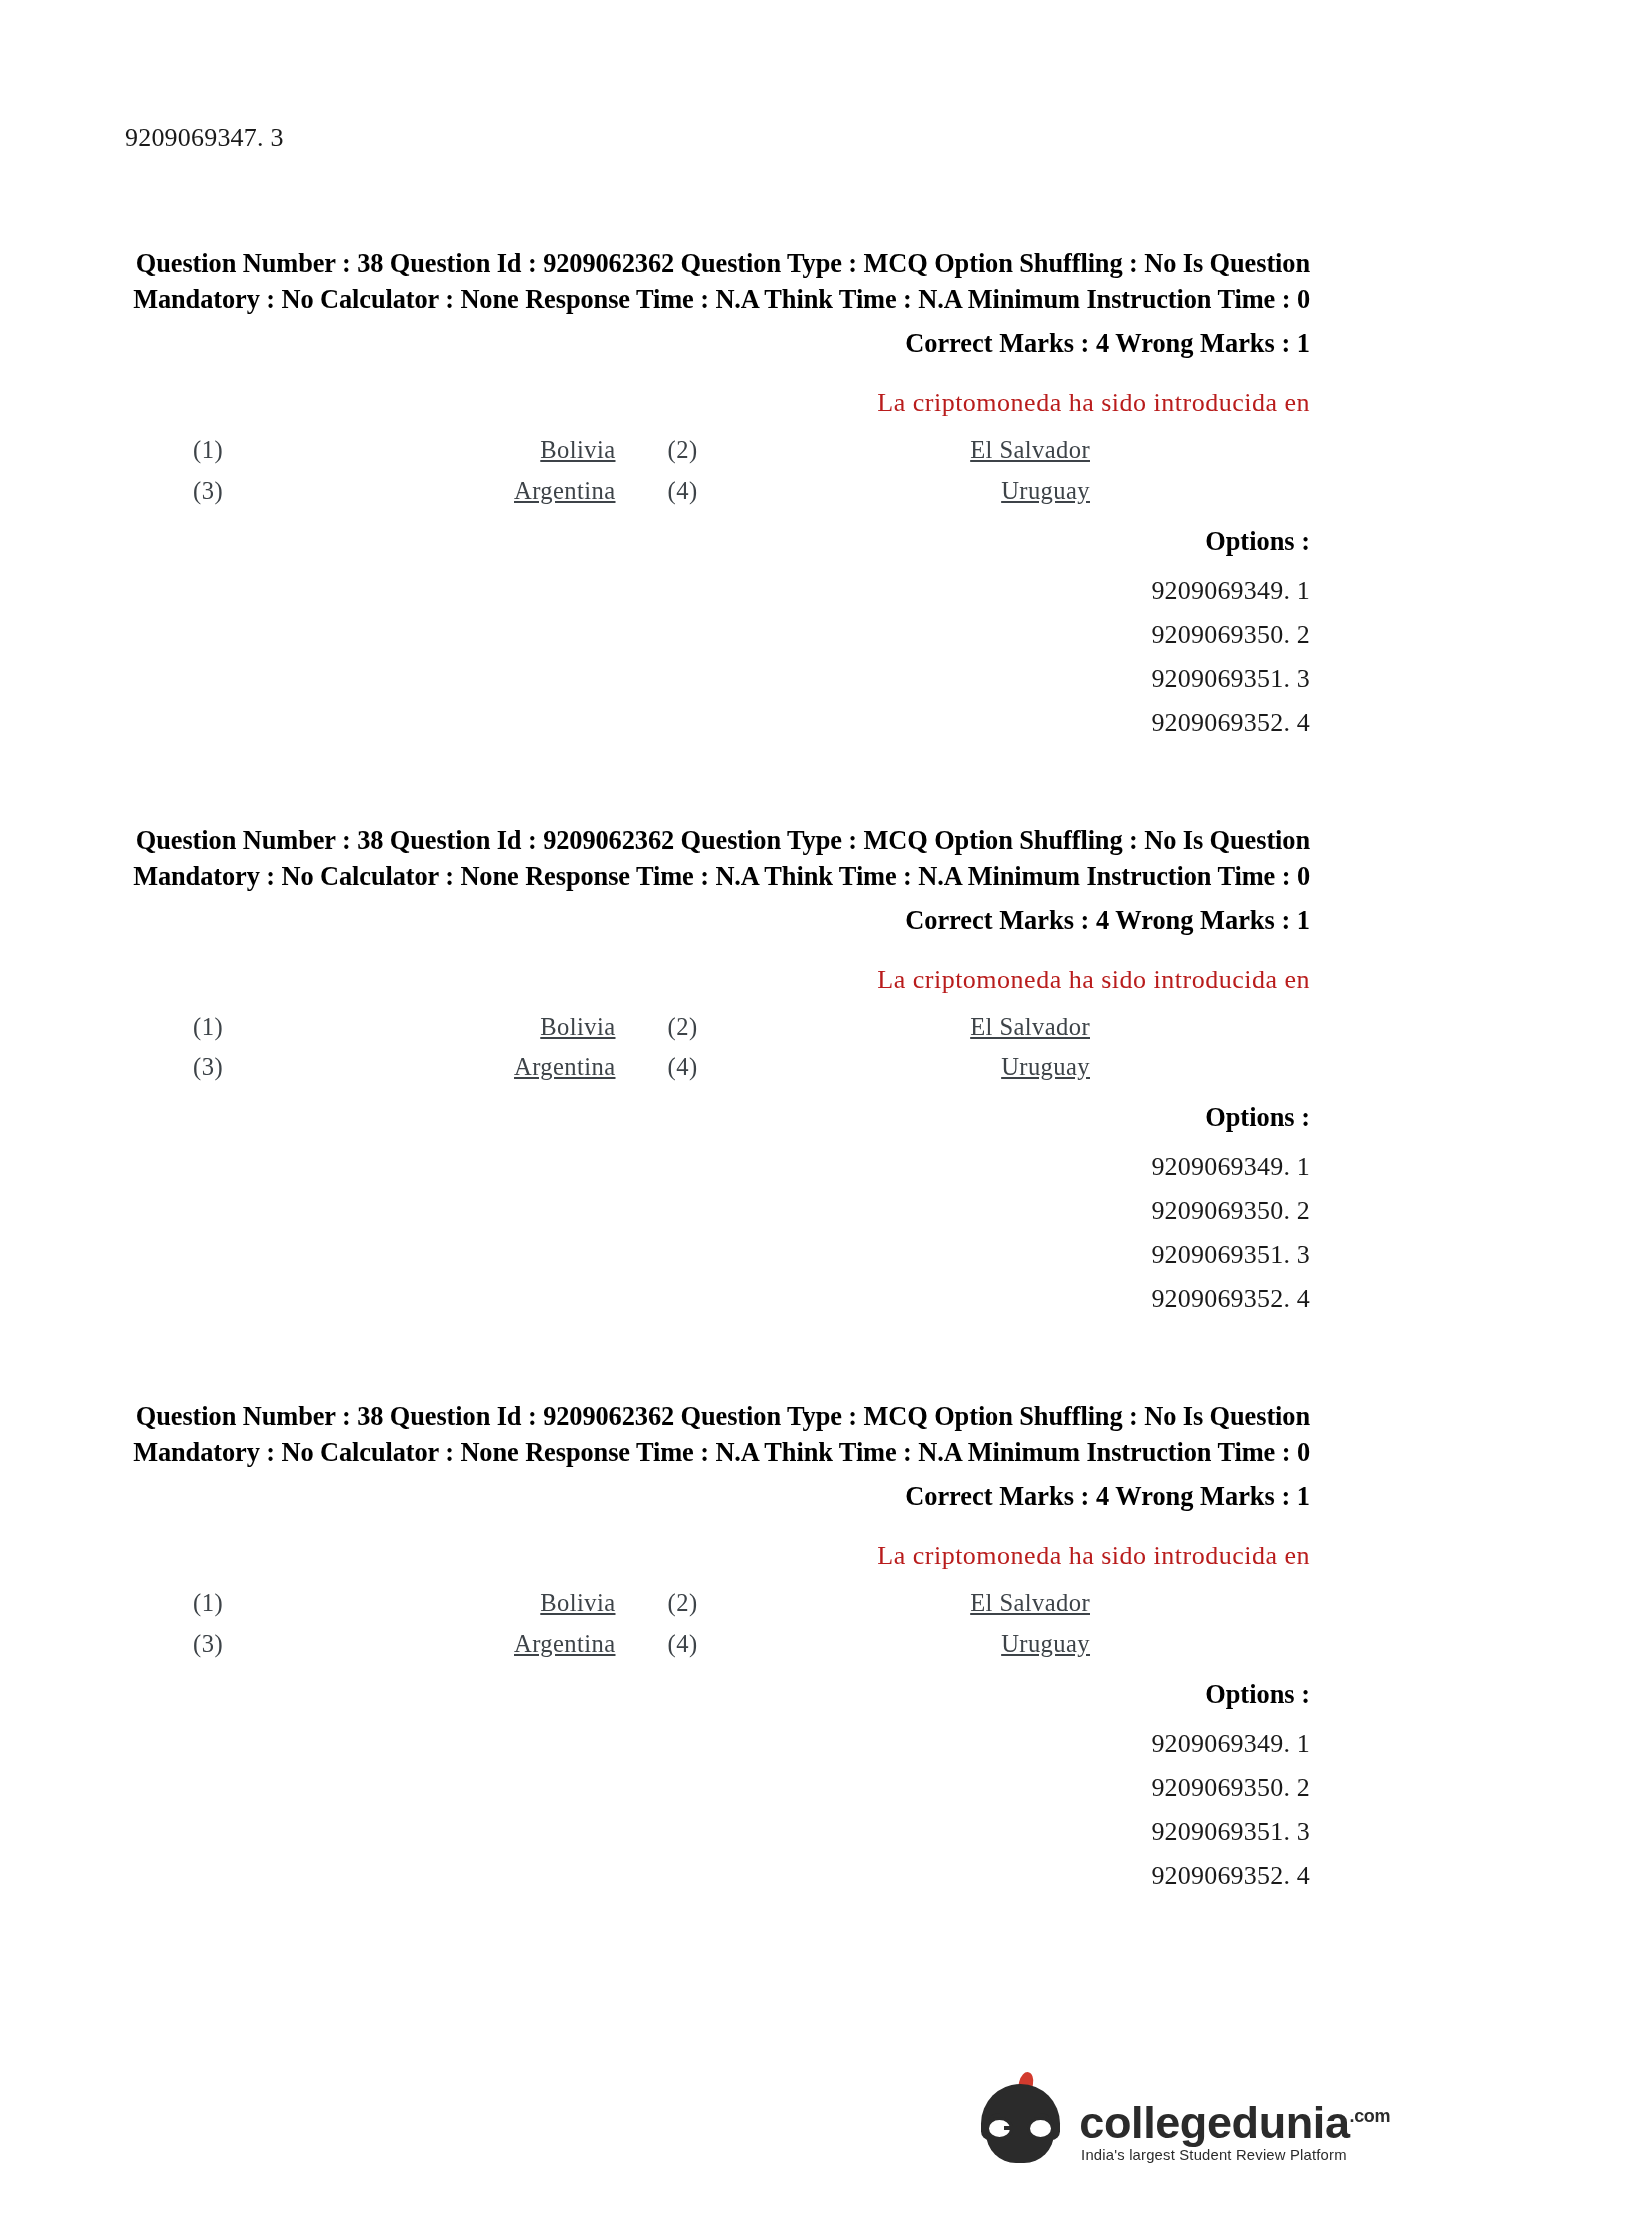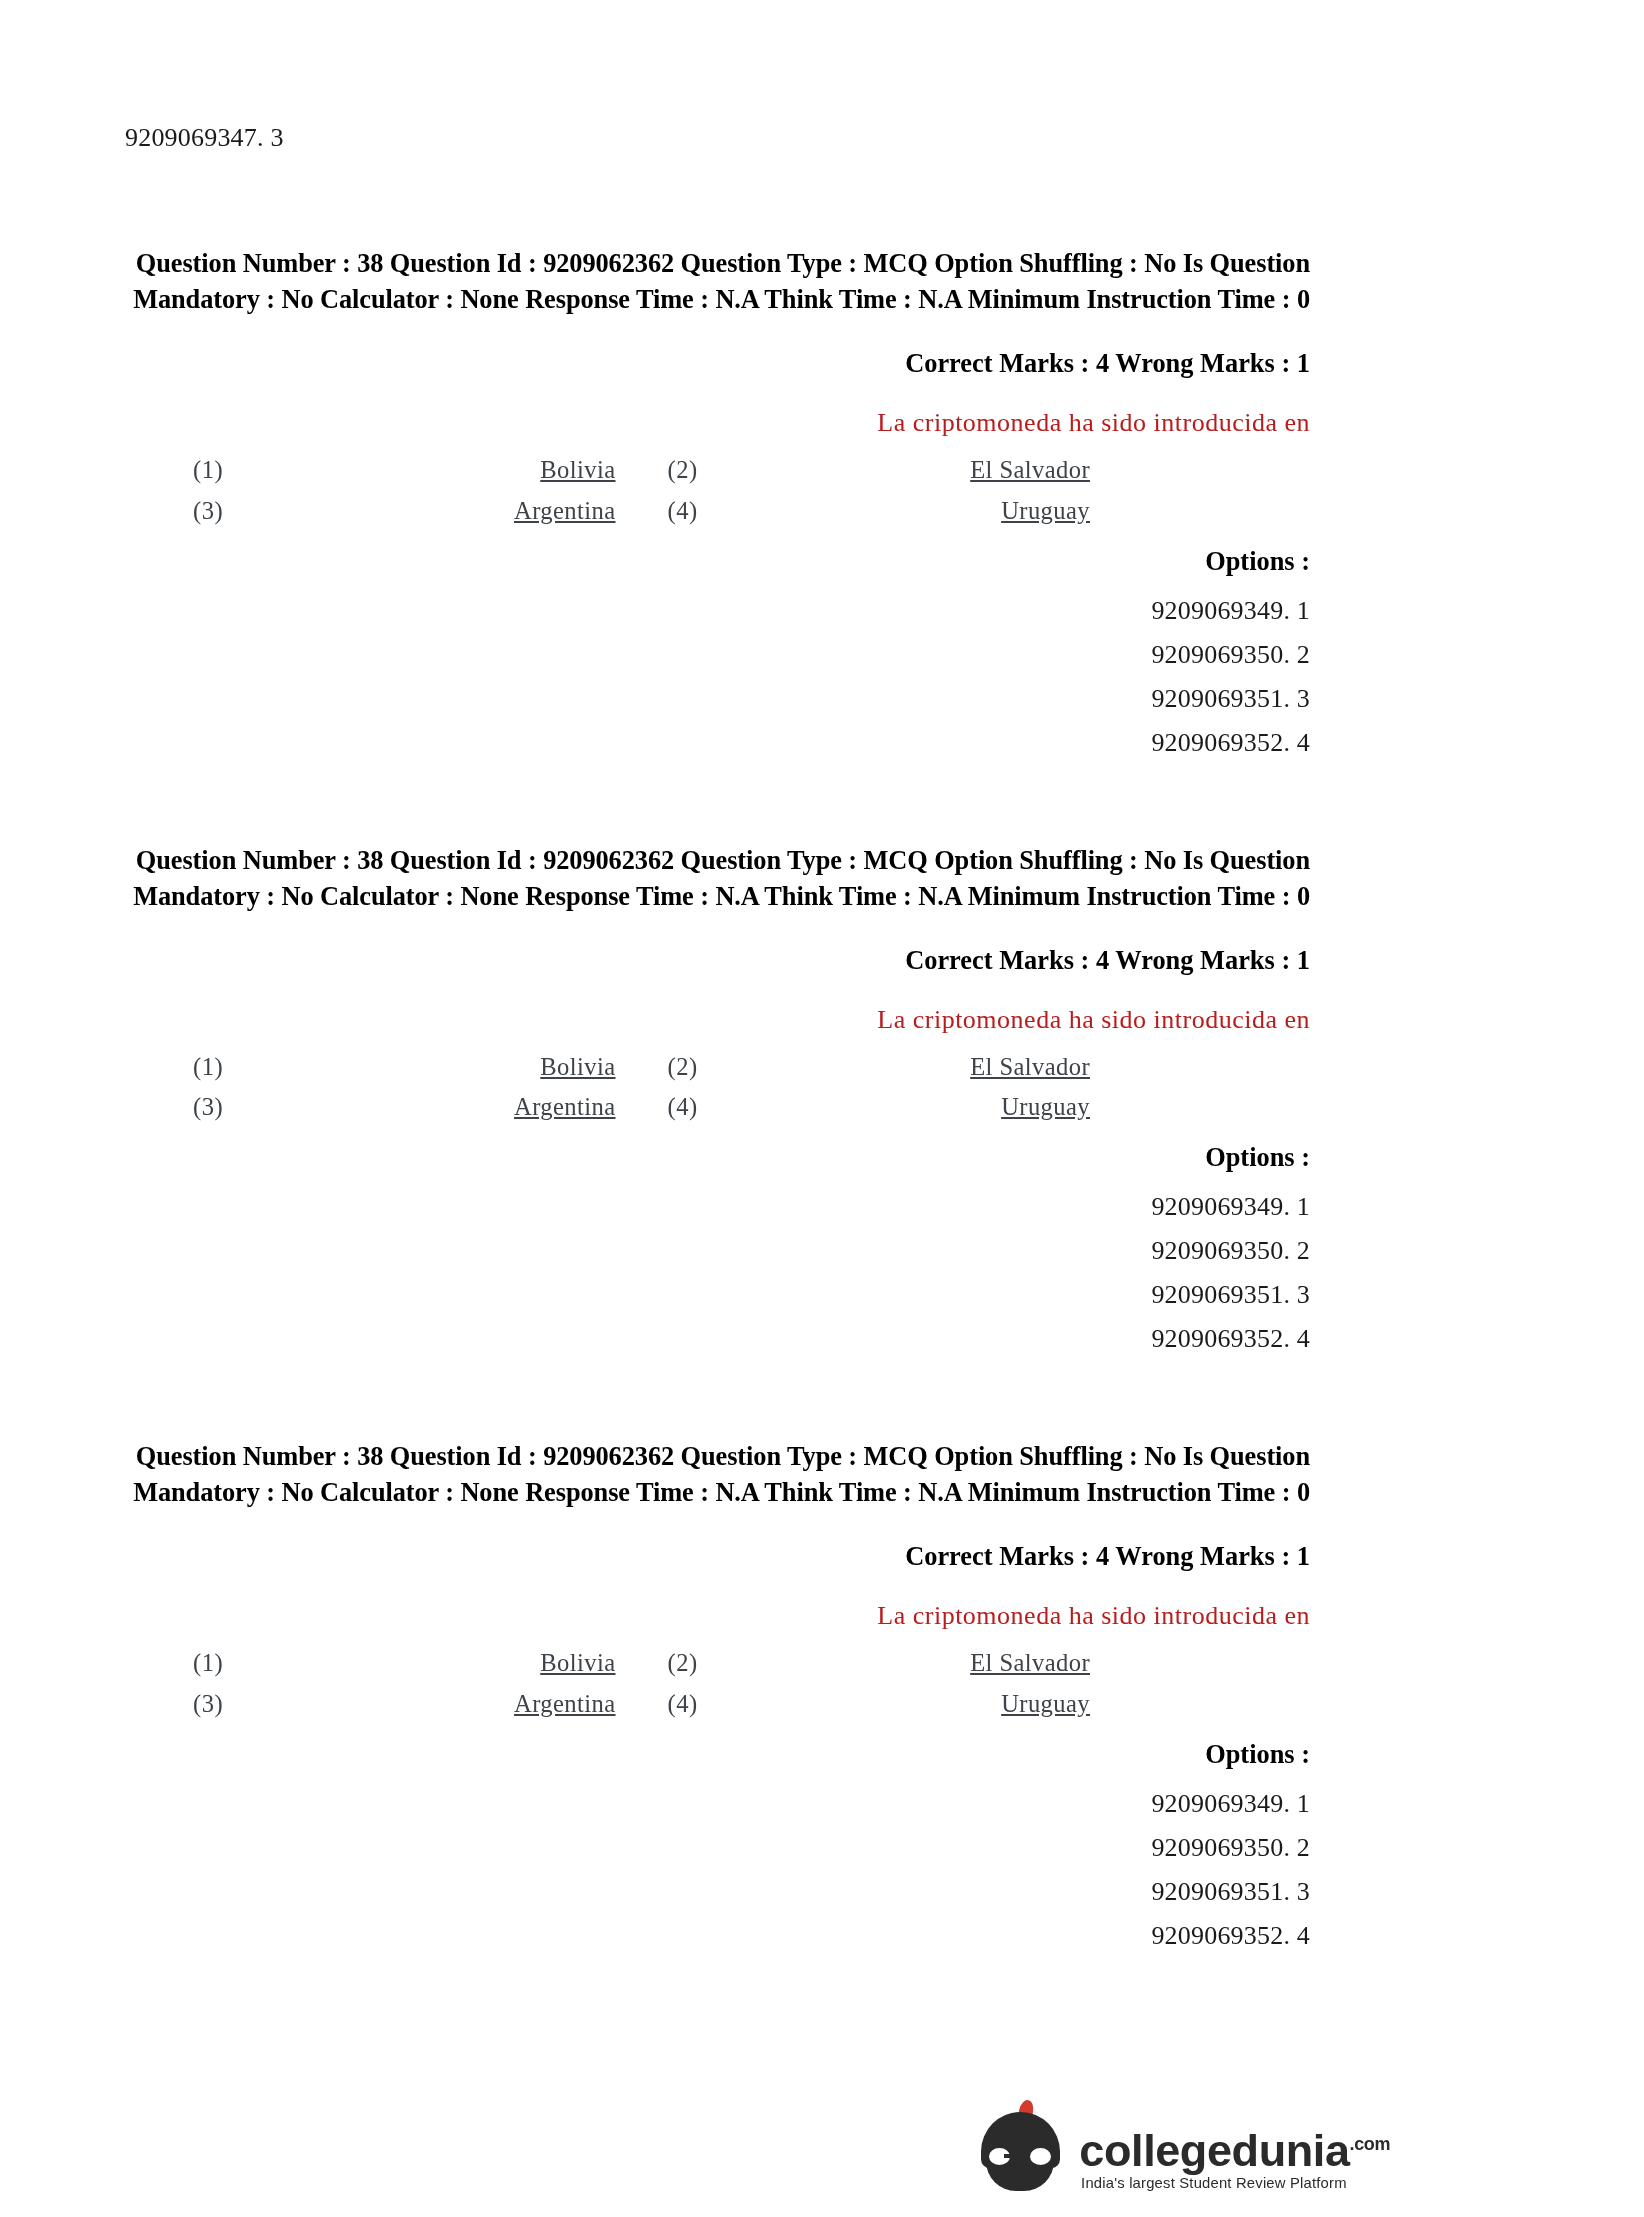--- a/index.html
+++ b/index.html
@@ -42,21 +42,21 @@
     line-height: 36px;
     color: #000;
     max-width: 1303px;
     letter-spacing: -0.1px;
   }
   .marks {
     font-family: "Liberation Serif", serif;
     font-weight: bold;
     font-size: 26.4px;
     line-height: 36px;
-    margin-top: 28px;
+    margin-top: 8px;
     color: #000;
   }
   .stem {
     font-family: "Liberation Serif", serif;
     font-size: 26px;
     color: #b91c1c;
     margin-top: 27px;
     margin-left: 16px;
     letter-spacing: 0.5px;
   }
@@ -94,21 +94,21 @@
     margin-bottom: 3.6px;
     color: #000;
   }
   .options-list {
     margin-top: 12px;
   }
   
   .footer {
     position: absolute;
     right: 54px;
-    bottom: 22px;
+    bottom: 50px;
     display: flex;
     align-items: flex-end;
     gap: 12.5px;
   }
   .mascot {
     position: relative;
     width: 93px;
     height: 97px;
   }
   .mascot .hair {

